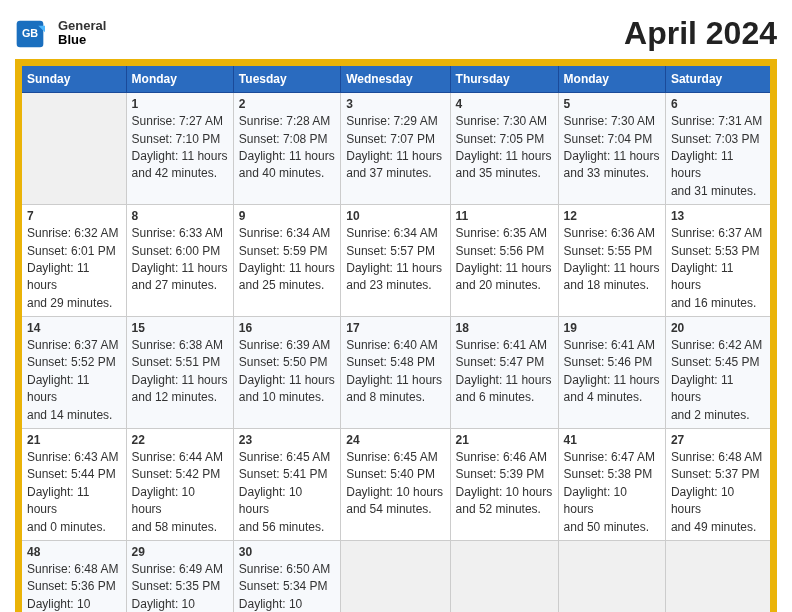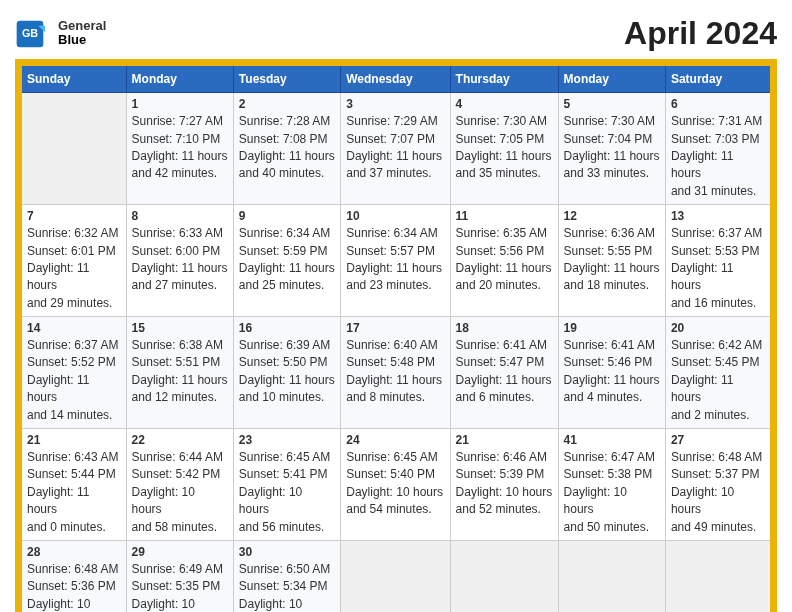--- a/index.html
+++ b/index.html
@@ -247,21 +247,21 @@
             <span class="day-number">41</span>
             <div class="day-info">Sunrise: 6:47 AM<br>Sunset: 5:38 PM<br>Daylight: 10 hours<br>and 50 minutes.</div>
           </td>
           <td>
             <span class="day-number">27</span>
             <div class="day-info">Sunrise: 6:48 AM<br>Sunset: 5:37 PM<br>Daylight: 10 hours<br>and 49 minutes.</div>
           </td>
         </tr>
         <tr>
           <td>
-            <span class="day-number">28</span>
+            <span class="day-number">48</span>
             <div class="day-info">Sunrise: 6:48 AM<br>Sunset: 5:36 PM<br>Daylight: 10 hours<br>and 47 minutes.</div>
           </td>
           <td>
             <span class="day-number">29</span>
             <div class="day-info">Sunrise: 6:49 AM<br>Sunset: 5:35 PM<br>Daylight: 10 hours<br>and 45 minutes.</div>
           </td>
           <td>
             <span class="day-number">30</span>
             <div class="day-info">Sunrise: 6:50 AM<br>Sunset: 5:34 PM<br>Daylight: 10 hours<br>and 43 minutes.</div>
           </td>

